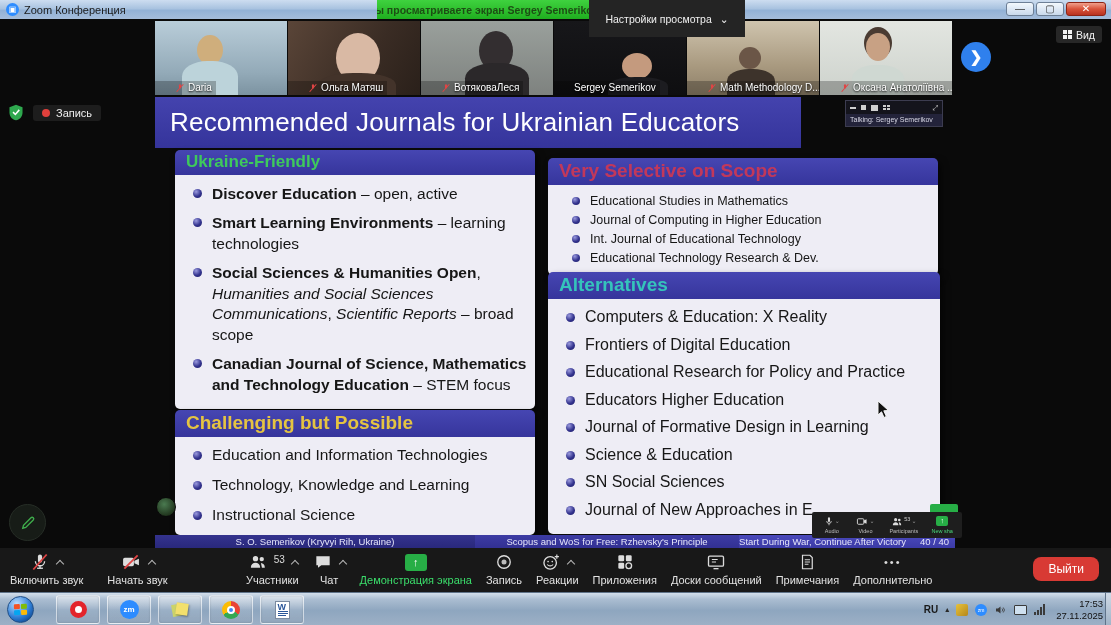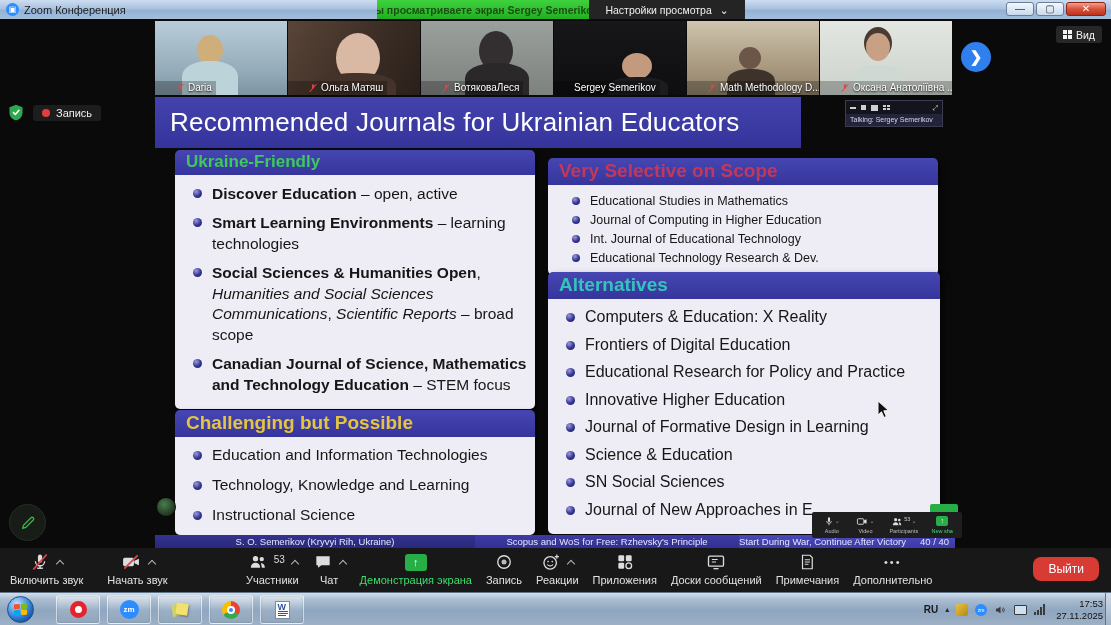--- a/index.html
+++ b/index.html
@@ -10,21 +10,21 @@
   
   .titlebar { position:absolute; left:0; top:0; width:1111px; height:19px;
     background:linear-gradient(180deg,#cdddf0 0%, #a9c3e0 45%, #93b2d6 55%, #a5bddb 100%);
     display:flex; align-items:center; z-index:20; }
   .app-badge { width:13px; height:13px; border-radius:50%; background:#2d8cff; margin:0 5px 0 6px;
     display:flex; align-items:center; justify-content:center; color:#fff; font-size:8px; }
   .app-title { font-size:11px; color:#1b1b1b; }
   .share-banner { position:absolute; left:377px; top:0; height:19px; width:212px;
     background:linear-gradient(180deg,#3fd23f,#1fae1f); color:#1d4d14; font-size:10.5px; font-weight:bold;
     display:flex; align-items:center; justify-content:center; white-space:nowrap; overflow:hidden; }
-  .view-settings { position:absolute; left:589px; top:0; height:19px; width:156px; background:#242424;
+  .view-settings { position:absolute; left:589px; top:0; height:37px; width:156px; background:#242424;
     color:#f0f0f0; font-size:10.5px; display:flex; align-items:center; justify-content:center; gap:8px; }
   .win-controls { position:absolute; right:5px; top:2px; display:flex; gap:2px; }
   .win-btn { width:28px; height:14px; border:1px solid #6d7f96; border-radius:3px; font-size:10px; line-height:11px;
     text-align:center; color:#333; background:linear-gradient(180deg,#f3f8fd,#c9d9ec); }
   .win-btn.close { width:40px; color:#fff; background:linear-gradient(180deg,#f0a08c,#d9533a 50%,#b83220); border-color:#8e2415; }
 
   
   .stage { position:absolute; left:0; top:19px; width:1111px; height:529px; background:#0a0a0a; }
 
   
@@ -388,21 +388,21 @@
             <li>
               <span class="bullet"></span>
               <span class="itext"><span>Frontiers of Digital Education</span></span>
             </li>
             <li>
               <span class="bullet"></span>
               <span class="itext"><span>Educational Research for Policy and Practice</span></span>
             </li>
             <li>
               <span class="bullet"></span>
-              <span class="itext"><span>Innovative Higher Education</span></span>
+              <span class="itext"><span>Educators Higher Education</span></span>
             </li>
             <li>
               <span class="bullet"></span>
               <span class="itext"><span>Journal of Formative Design in Learning</span></span>
             </li>
             <li>
               <span class="bullet"></span>
               <span class="itext"><span>Science &amp; Education</span></span>
             </li>
             <li>

